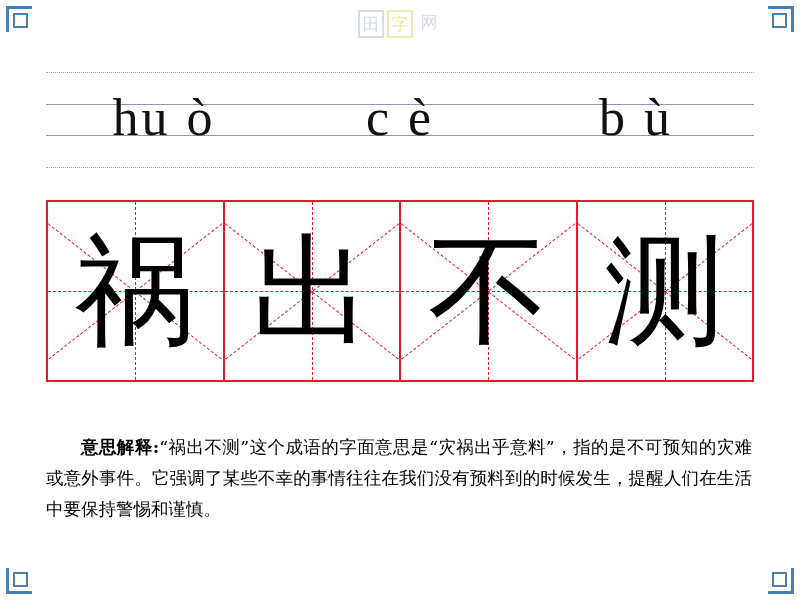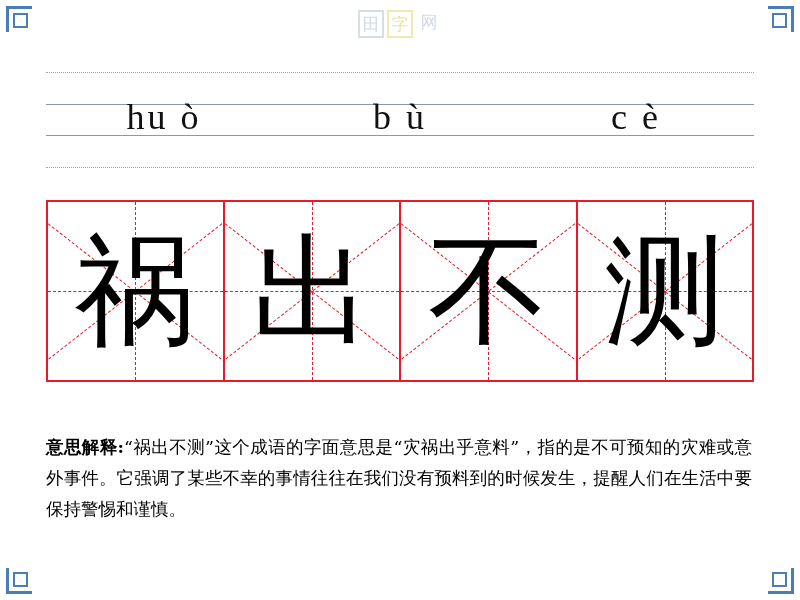--- a/index.html
+++ b/index.html
@@ -95,21 +95,21 @@
     width: 100%;
     height: 96px;
     display: flex;
   }
   .pinyin-cell {
     flex: 1 1 0;
     display: flex;
     align-items: center;
     justify-content: center;
     font-family: "Liberation Serif", serif;
-    font-size: 36px;
+    font-size: 52px;
     color: #111111;
     letter-spacing: 3px;
     padding-bottom: 6px;
     box-sizing: border-box;
   }
 
   
   .char-grid {
     position: absolute;
     left: 46px;
@@ -173,20 +173,21 @@
     top: 432px;
     width: 706px;
     font-family: "DejaVu Serif", serif;
     font-size: 17.5px;
     line-height: 31px;
     color: #000000;
     text-align: justify;
   }
   .explain .label {
     font-weight: bold;
+    margin-left: 35px;
   }
 </style>
 </head>
 <body>
 
 <div class="page">
 
   <div class="corner tl"></div>
   <div class="corner tr"></div>
   <div class="corner bl"></div>
@@ -199,22 +200,22 @@
   </div>
 
   <div class="pinyin-block">
     <div class="staff-line l1"></div>
     <div class="staff-line solid l2"></div>
     <div class="staff-line solid l3"></div>
     <div class="staff-line l4"></div>
 
     <div class="pinyin-row">
       <div class="pinyin-cell">hu ò</div>
+      <div class="pinyin-cell">c è</div>
       <div class="pinyin-cell">b ù</div>
-      <div class="pinyin-cell">c è</div>
     </div>
   </div>
 
   <div class="char-grid">
 
     <div class="char-cell">
       <div class="cross-h"></div>
       <div class="cross-v"></div>
       <div class="diag d1"></div>
       <div class="diag d2"></div>

